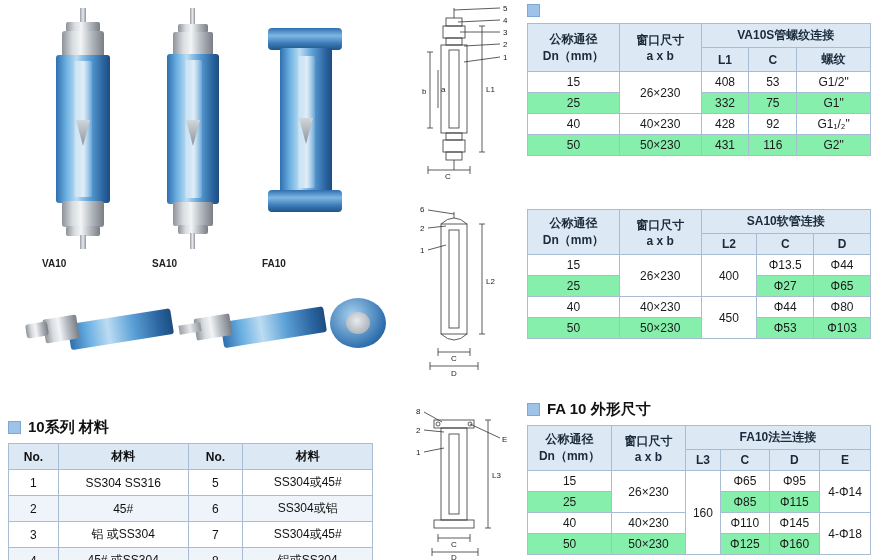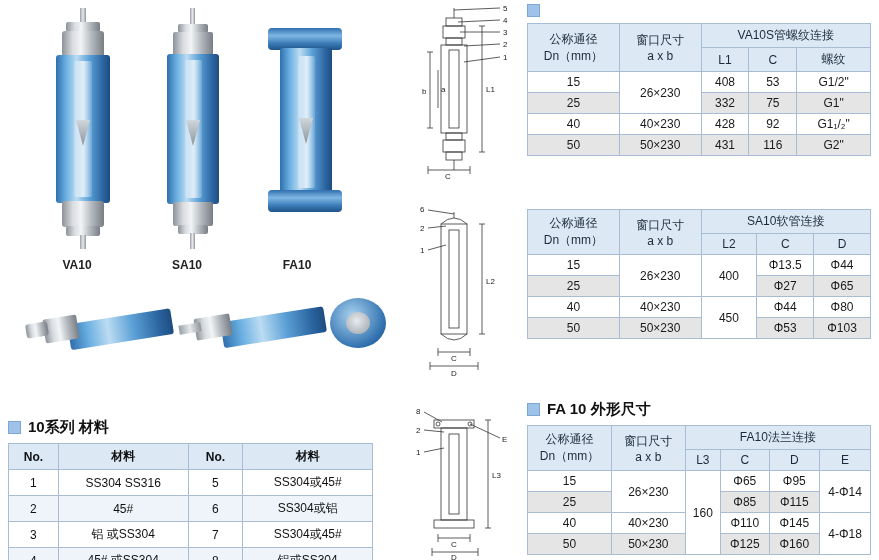--- a/index.html
+++ b/index.html
@@ -31,43 +31,43 @@
   }
   table.spec th, table.spec td {
     border: 1px solid #a8bdd4;
     text-align: center;
     vertical-align: middle;
     padding: 3px 4px;
     white-space: nowrap;
   }
   table.spec th {
     background: #dce8f4;
-    font-weight: normal;
+    font-weight: bold;
     color: #1b2a3a;
   }
   table.spec td { background: #ffffff; color: #1a1a1a; }
-  table.spec tr.alt td { background: #e5e5e5; }
+  table.spec tr.alt td { background: #86efac; }
 
   
   table.mat { border-collapse: collapse; font-size: 12px; }
   table.mat th, table.mat td {
     border: 1px solid #a8bdd4;
     text-align: center; padding: 4px 6px;
     white-space: nowrap;
   }
   table.mat th { background: #dce8f4; font-weight: bold; }
   table.mat td { background: #fff; }
   table.mat tr.alt td { background: #eef4fa; }
 
   
   .blk { position: absolute; }
 
   
   .photo-caption {
-    font-size: 12px; font-weight: bold; color: #222; text-align: center;
+    font-size: 10px; font-weight: bold; color: #222; text-align: left;
   }
 
   
   .meter { position: absolute; }
   .tube {
     position: absolute;
     border-radius: 3px;
   }
   .tube-blue {
     background: linear-gradient(to right, #2f6fae 0%, #68aee0 18%, #bcdcf2 38%, #5ba0d6 62%, #2a639f 88%, #1d4d80 100%);

